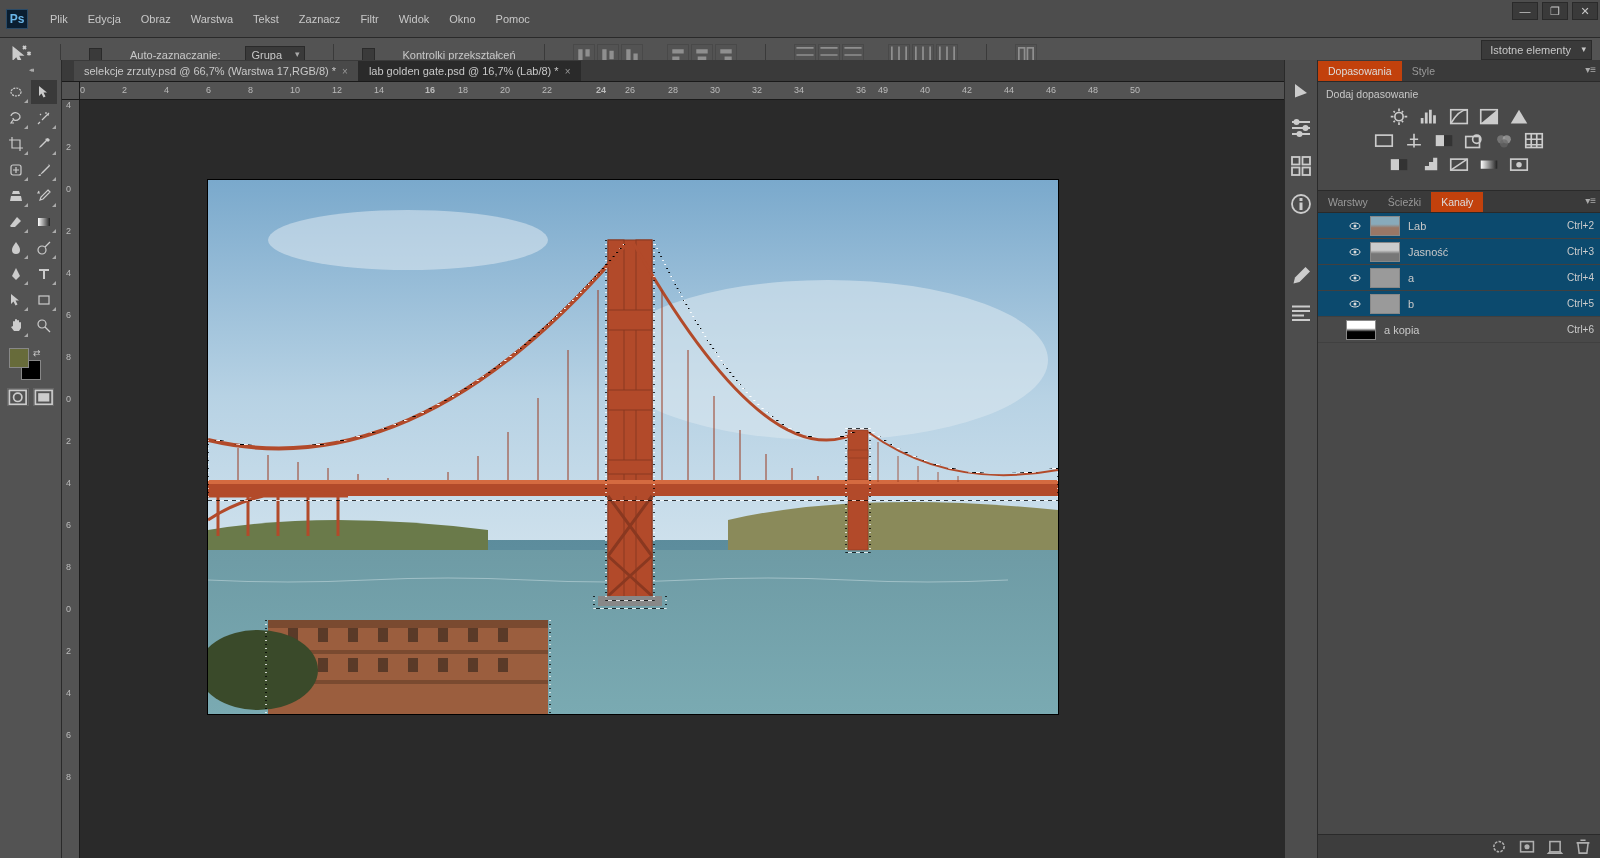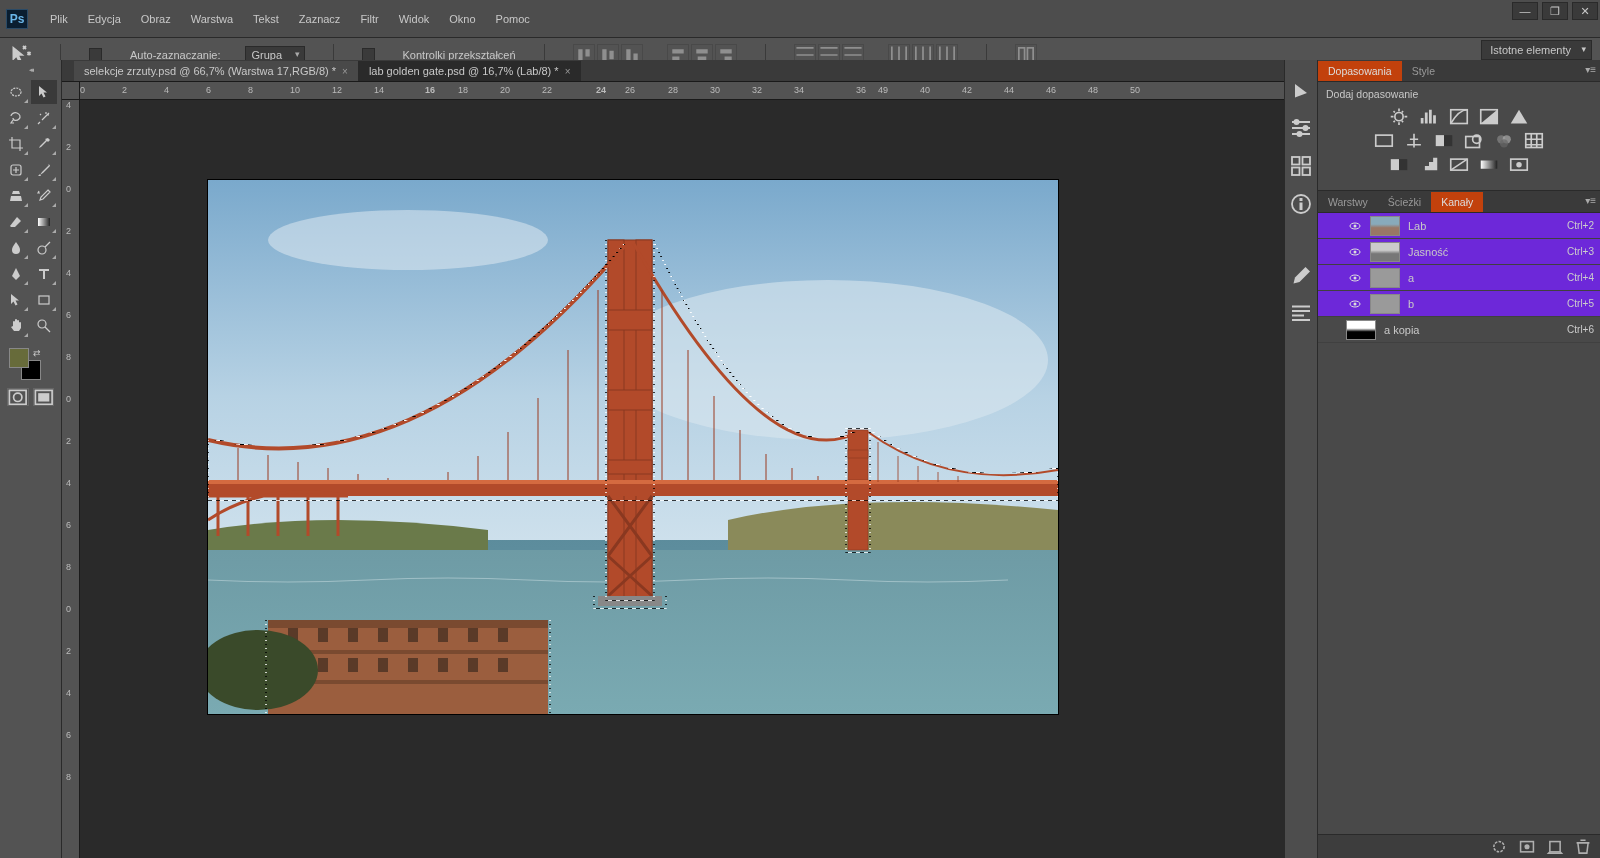--- a/index.html
+++ b/index.html
@@ -83,21 +83,21 @@
 .panel-tabs .menu-icon { position: absolute; right: 4px; top: 4px; font-size: 10px; color: #aaa; }
 
 .adj-panel { background: #494949; padding: 6px 8px 10px; border-bottom: 1px solid #2a2a2a; }
 .adj-title { font-size: 10.5px; margin-bottom: 8px; }
 .adj-icons { display: flex; justify-content: center; gap: 8px; flex-wrap: wrap; margin-bottom: 6px; }
 .adj-icons .ai { width: 22px; height: 18px; display: flex; align-items: center; justify-content: center; }
 
 .channels-panel { flex: 1; background: #494949; display: flex; flex-direction: column; }
 .channel-list { flex: 1; overflow: auto; }
 .channel-row { height: 26px; display: flex; align-items: center; padding: 0 6px; gap: 8px; border-bottom: 1px solid #404040; }
-.channel-row.selected { background: #6d28d9; padding-left: 30px; }
+.channel-row.selected { background: #0c4a6e; padding-left: 30px; }
 .channel-row .eye { width: 14px; height: 14px; display: flex; align-items: center; justify-content: center; }
 .channel-row .thumb { width: 30px; height: 20px; border: 1px solid #888; background: #888; flex-shrink: 0; }
 .channel-row .name { flex: 1; }
 .channel-row .shortcut { color: #ccc; font-size: 10px; }
 
 .panel-footer { height: 24px; background: #3d3d3d; border-top: 1px solid #2a2a2a; display: flex; justify-content: flex-end; align-items: center; gap: 10px; padding: 0 8px; }
 .panel-footer .fbtn { width: 18px; height: 16px; display: flex; align-items: center; justify-content: center; opacity: 0.8; }
 
 svg .ic { fill: #ccc; }
 svg .ic-s { stroke: #ccc; fill: none; stroke-width: 1.2; }

